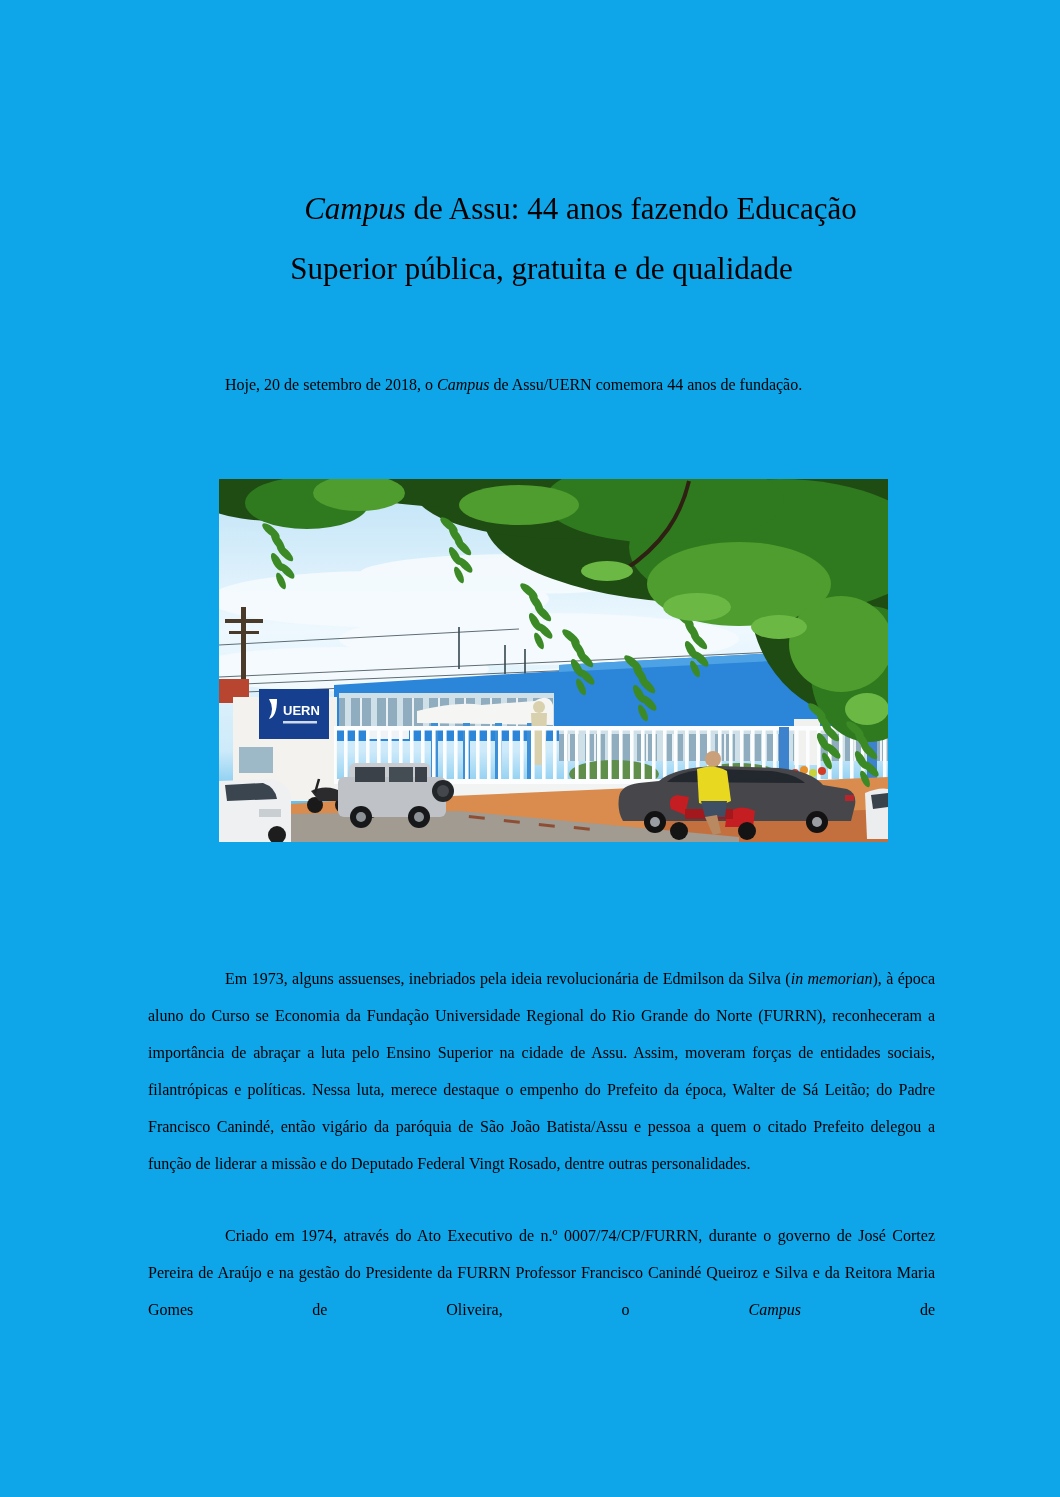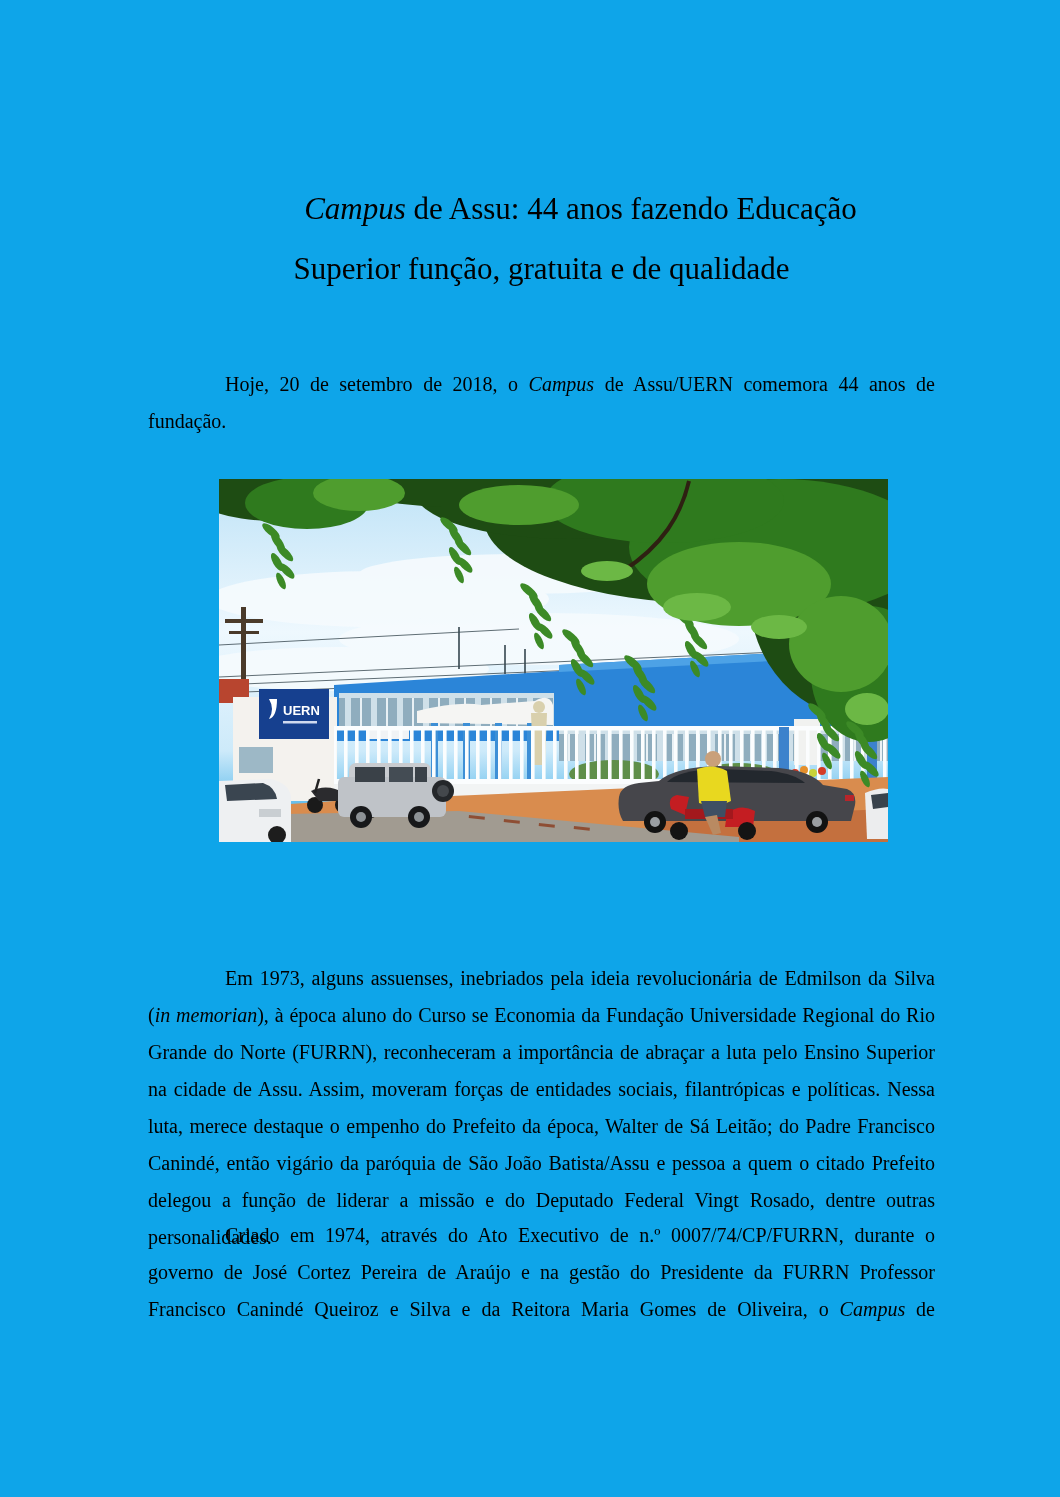--- a/index.html
+++ b/index.html
@@ -24,21 +24,21 @@
     text-align:center;
   }
   .doc-title .t-line1{display:block; transform:translateX(39px);}
   .doc-title .t-line2{display:block;}
   .ital{font-style:italic;}
   .body-para{
     position:absolute;
     left:148px;
     width:787px;
     margin:0;
-    font-size:20px;
+    font-size:16px;
     line-height:37px;
     text-align:justify;
     text-indent:77px;
   }
   #para-intro{top:366px;}
   #para-history{top:921px;margin-top:39px;}
   #para-creation{top:1217px; text-align-last:justify;}
   .photo-figure{
     position:absolute;
     left:219px;
@@ -49,21 +49,21 @@
     line-height:0;
   }
 </style>
 </head>
 <body>
 
 <div class="page">
 
   <h1 class="doc-title">
     <span class="t-line1"><span class="ital">Campus</span><span> de Assu: 44 anos fazendo Educação</span></span>
-    <span class="t-line2">Superior função, gratuita e de qualidade</span>
+    <span class="t-line2">Superior pública, gratuita e de qualidade</span>
   </h1>
 
   <p class="body-para" id="para-intro"><span>Hoje, 20 de setembro de 2018, o </span><span class="ital">Campus</span><span> de Assu/UERN comemora 44 anos de fundação.</span></p>
 
   <figure class="photo-figure">
     <svg width="669" height="363" viewBox="0 0 669 363" xmlns="http://www.w3.org/2000/svg">
       <defs>
         <linearGradient id="skyg" x1="0" y1="0" x2="0" y2="1">
           <stop offset="0" stop-color="#bfe3f7"></stop>
           <stop offset="0.45" stop-color="#eef8fe"></stop>

